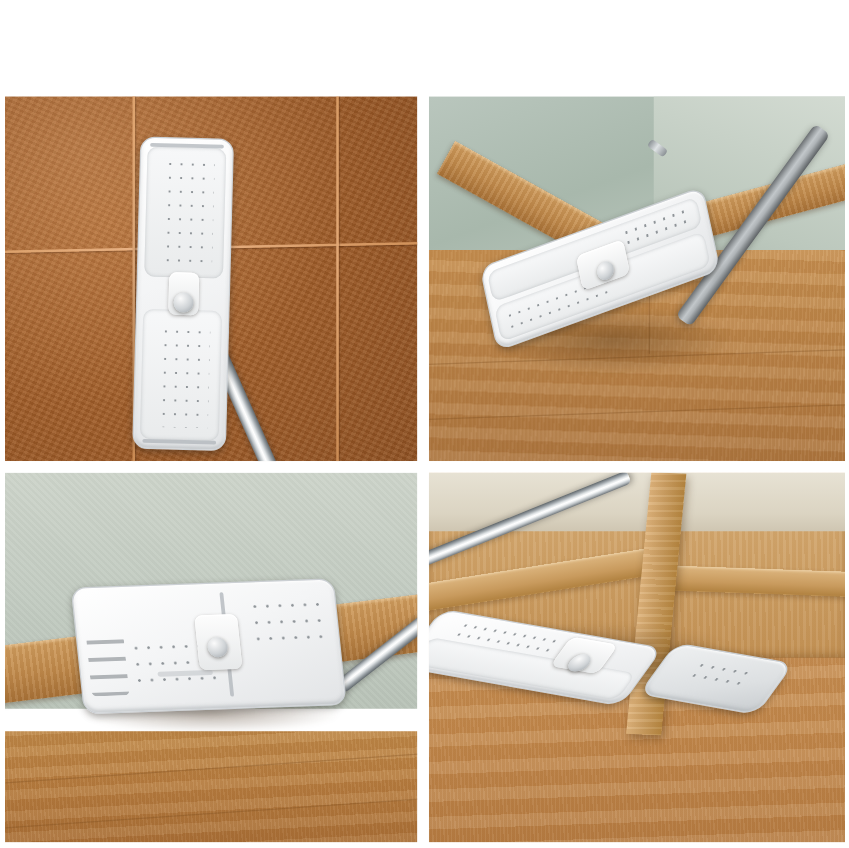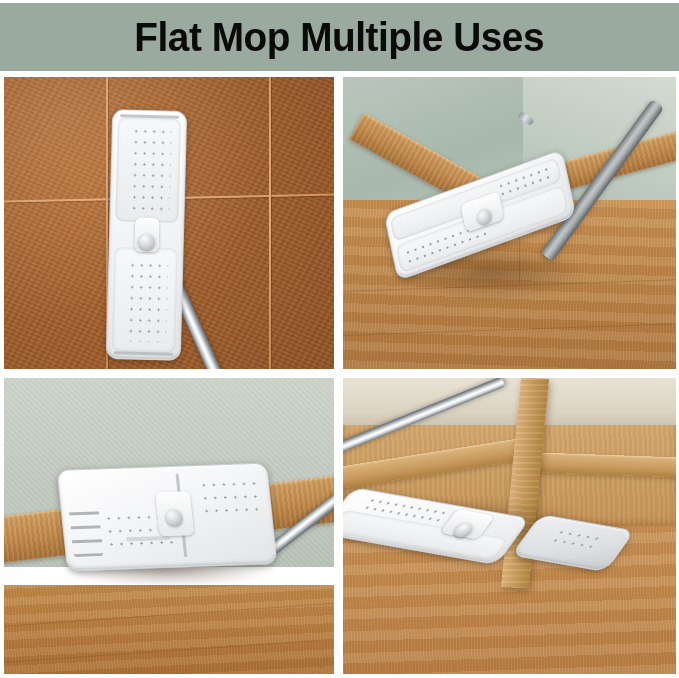--- a/index.html
+++ b/index.html
@@ -253,23 +253,20 @@
     position: absolute;
     background: #ffffff;
     z-index: 30;
   }
 </style>
 </head>
 <body>
 
 <div id="infographic">
 
-  <div class="header-band">
-    <div class="header-title">Flat Mop Multiple Uses</div>
-  </div>
 
   <div class="panel-grid">
 
     <div class="panel panel-tl">
       <div class="scene">
         <div class="surface tile-wall"></div>
         <div class="surface grout-h" style="top:120px; transform:rotate(-1.2deg);"></div>
         <div class="surface grout-v" style="left:102px;"></div>
         <div class="surface grout-v" style="left:265px;"></div>
         <div class="surface tile-sheen"></div>

